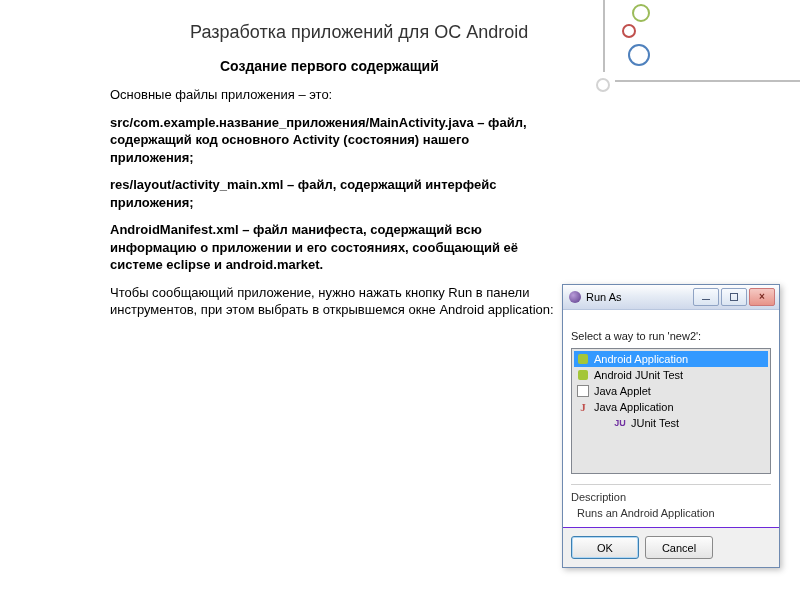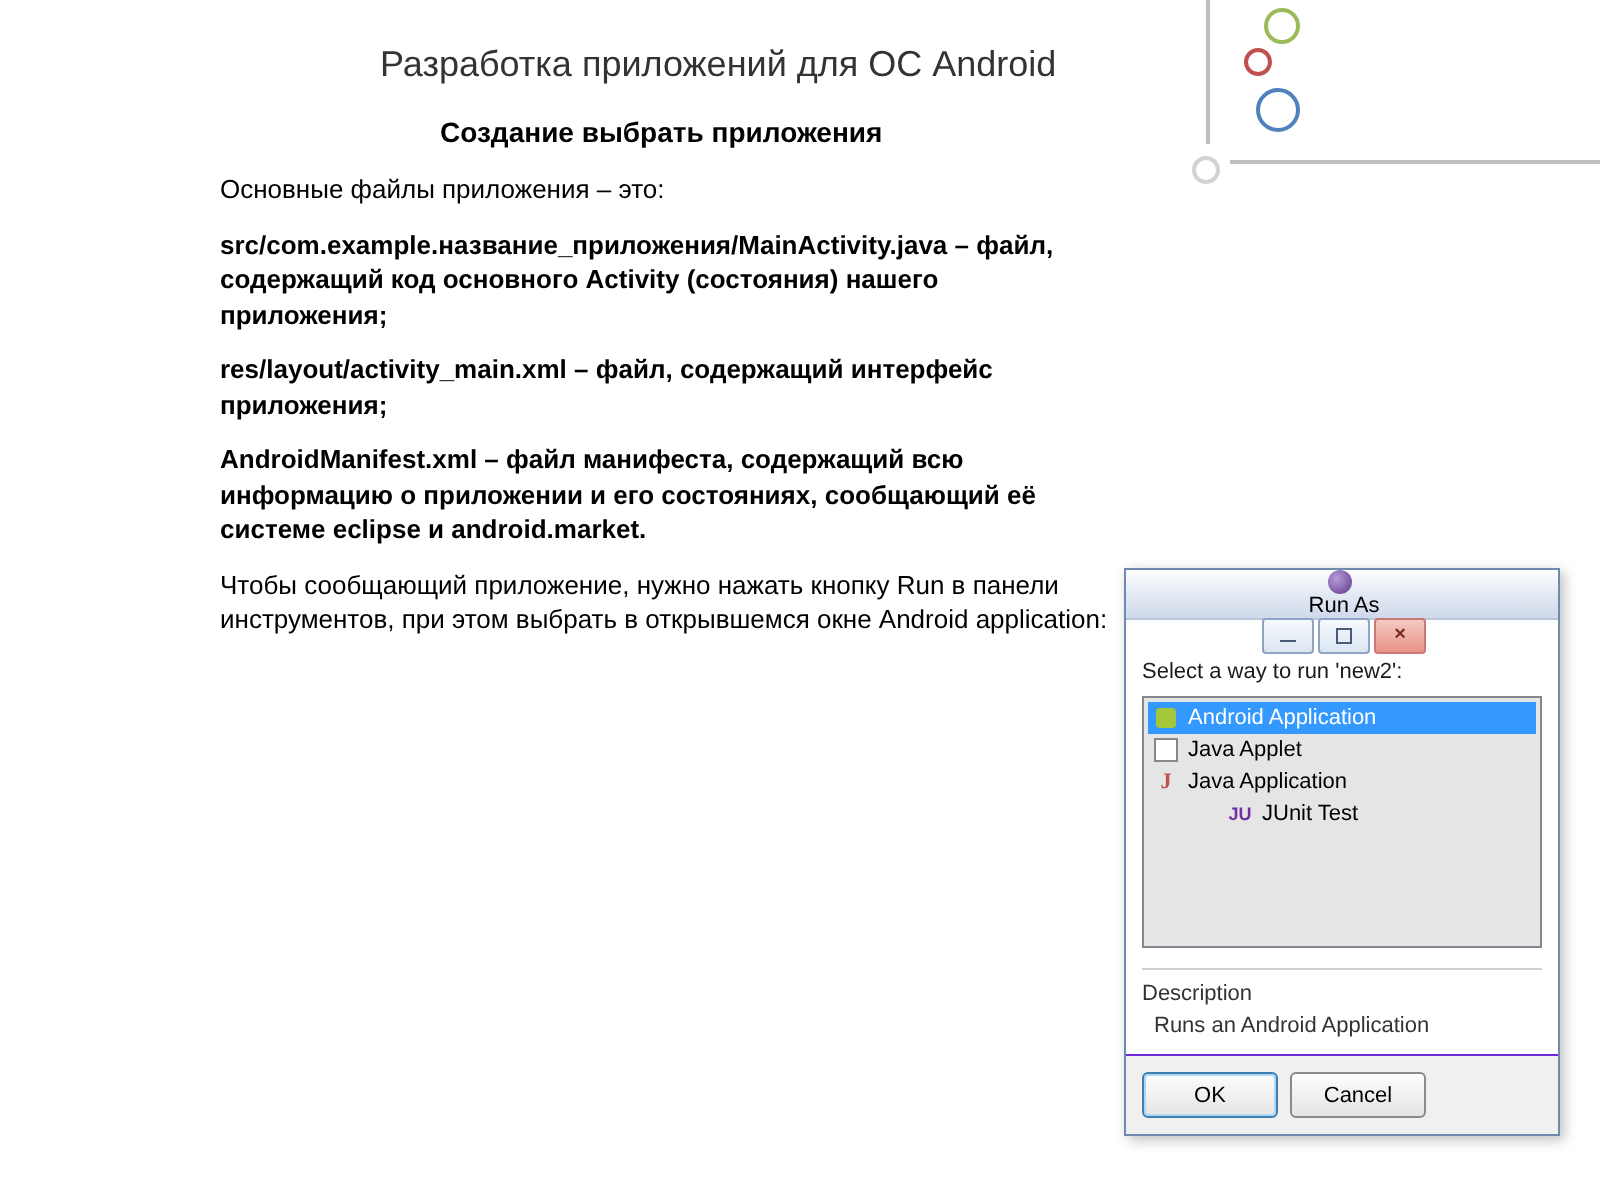--- a/index.html
+++ b/index.html
@@ -82,21 +82,20 @@
     font-size: 11px;
   }
   .titlebar {
     height: 24px;
     background: linear-gradient(#fdfdfe, #e6ecf5 45%, #cfd9eb);
     border-bottom: 1px solid #b8c6de;
     display: flex;
     align-items: center;
     padding: 0 4px 0 6px;
     color: #000;
-    flex-direction: column;
   }
   .titlebar .eclipse-icon {
     width: 12px; height: 12px;
     border-radius: 50%;
     background: radial-gradient(circle at 35% 35%, #b89bd8, #5a3a8a);
     margin-right: 5px;
     flex: none;
   }
   .titlebar .title-text { flex: 1; font-size: 11px; }
   .winbtns { display: flex; gap: 2px; }
@@ -184,21 +183,21 @@
 <div class="decorations">
   <div class="vline v1"></div>
   <div class="hline h1"></div>
   <div class="circle c1"></div>
   <div class="circle c2"></div>
   <div class="circle c3"></div>
   <div class="circle c4"></div>
 </div>
 
 <div class="page-title">Разработка приложений для ОС Android</div>
-<div class="subtitle">Создание выбрать приложения</div>
+<div class="subtitle">Создание первого содержащий</div>
 
 <div class="body">
   <p>Основные файлы приложения – это:</p>
   <p><b>src/com.example.название_приложения/MainActivity.java – файл, содержащий код основного Activity (состояния) нашего приложения;</b></p>
   <p><b>res/layout/activity_main.xml – файл, содержащий интерфейс приложения;</b></p>
   <p><b>AndroidManifest.xml – файл манифеста, содержащий всю информацию о приложении и его состояниях, сообщающий её системе eclipse и android.market.</b></p>
   <p class="wider">Чтобы сообщающий приложение, нужно нажать кнопку Run в панели инструментов, при этом выбрать в открывшемся окне Android application:</p>
 </div>
 
 <div class="dialog">
@@ -220,20 +219,26 @@
   <div class="prompt">Select a way to run 'new2':</div>
   <div class="listbox" id="listbox">
       <div class="list-item selected">
         <span class="li-icon">
           <div class="ico-android"></div>
         </span>
         <span>Android Application</span>
       </div>
       <div class="list-item">
         <span class="li-icon">
+          <div class="ico-android"></div>
+        </span>
+        <span>Android JUnit Test</span>
+      </div>
+      <div class="list-item">
+        <span class="li-icon">
           <div class="ico-applet"></div>
         </span>
         <span>Java Applet</span>
       </div>
       <div class="list-item">
         <span class="li-icon ico-java">J</span>
         <span>Java Application</span>
       </div>
       <div class="list-item">
         <span class="li-icon ico-junit">JU</span>

